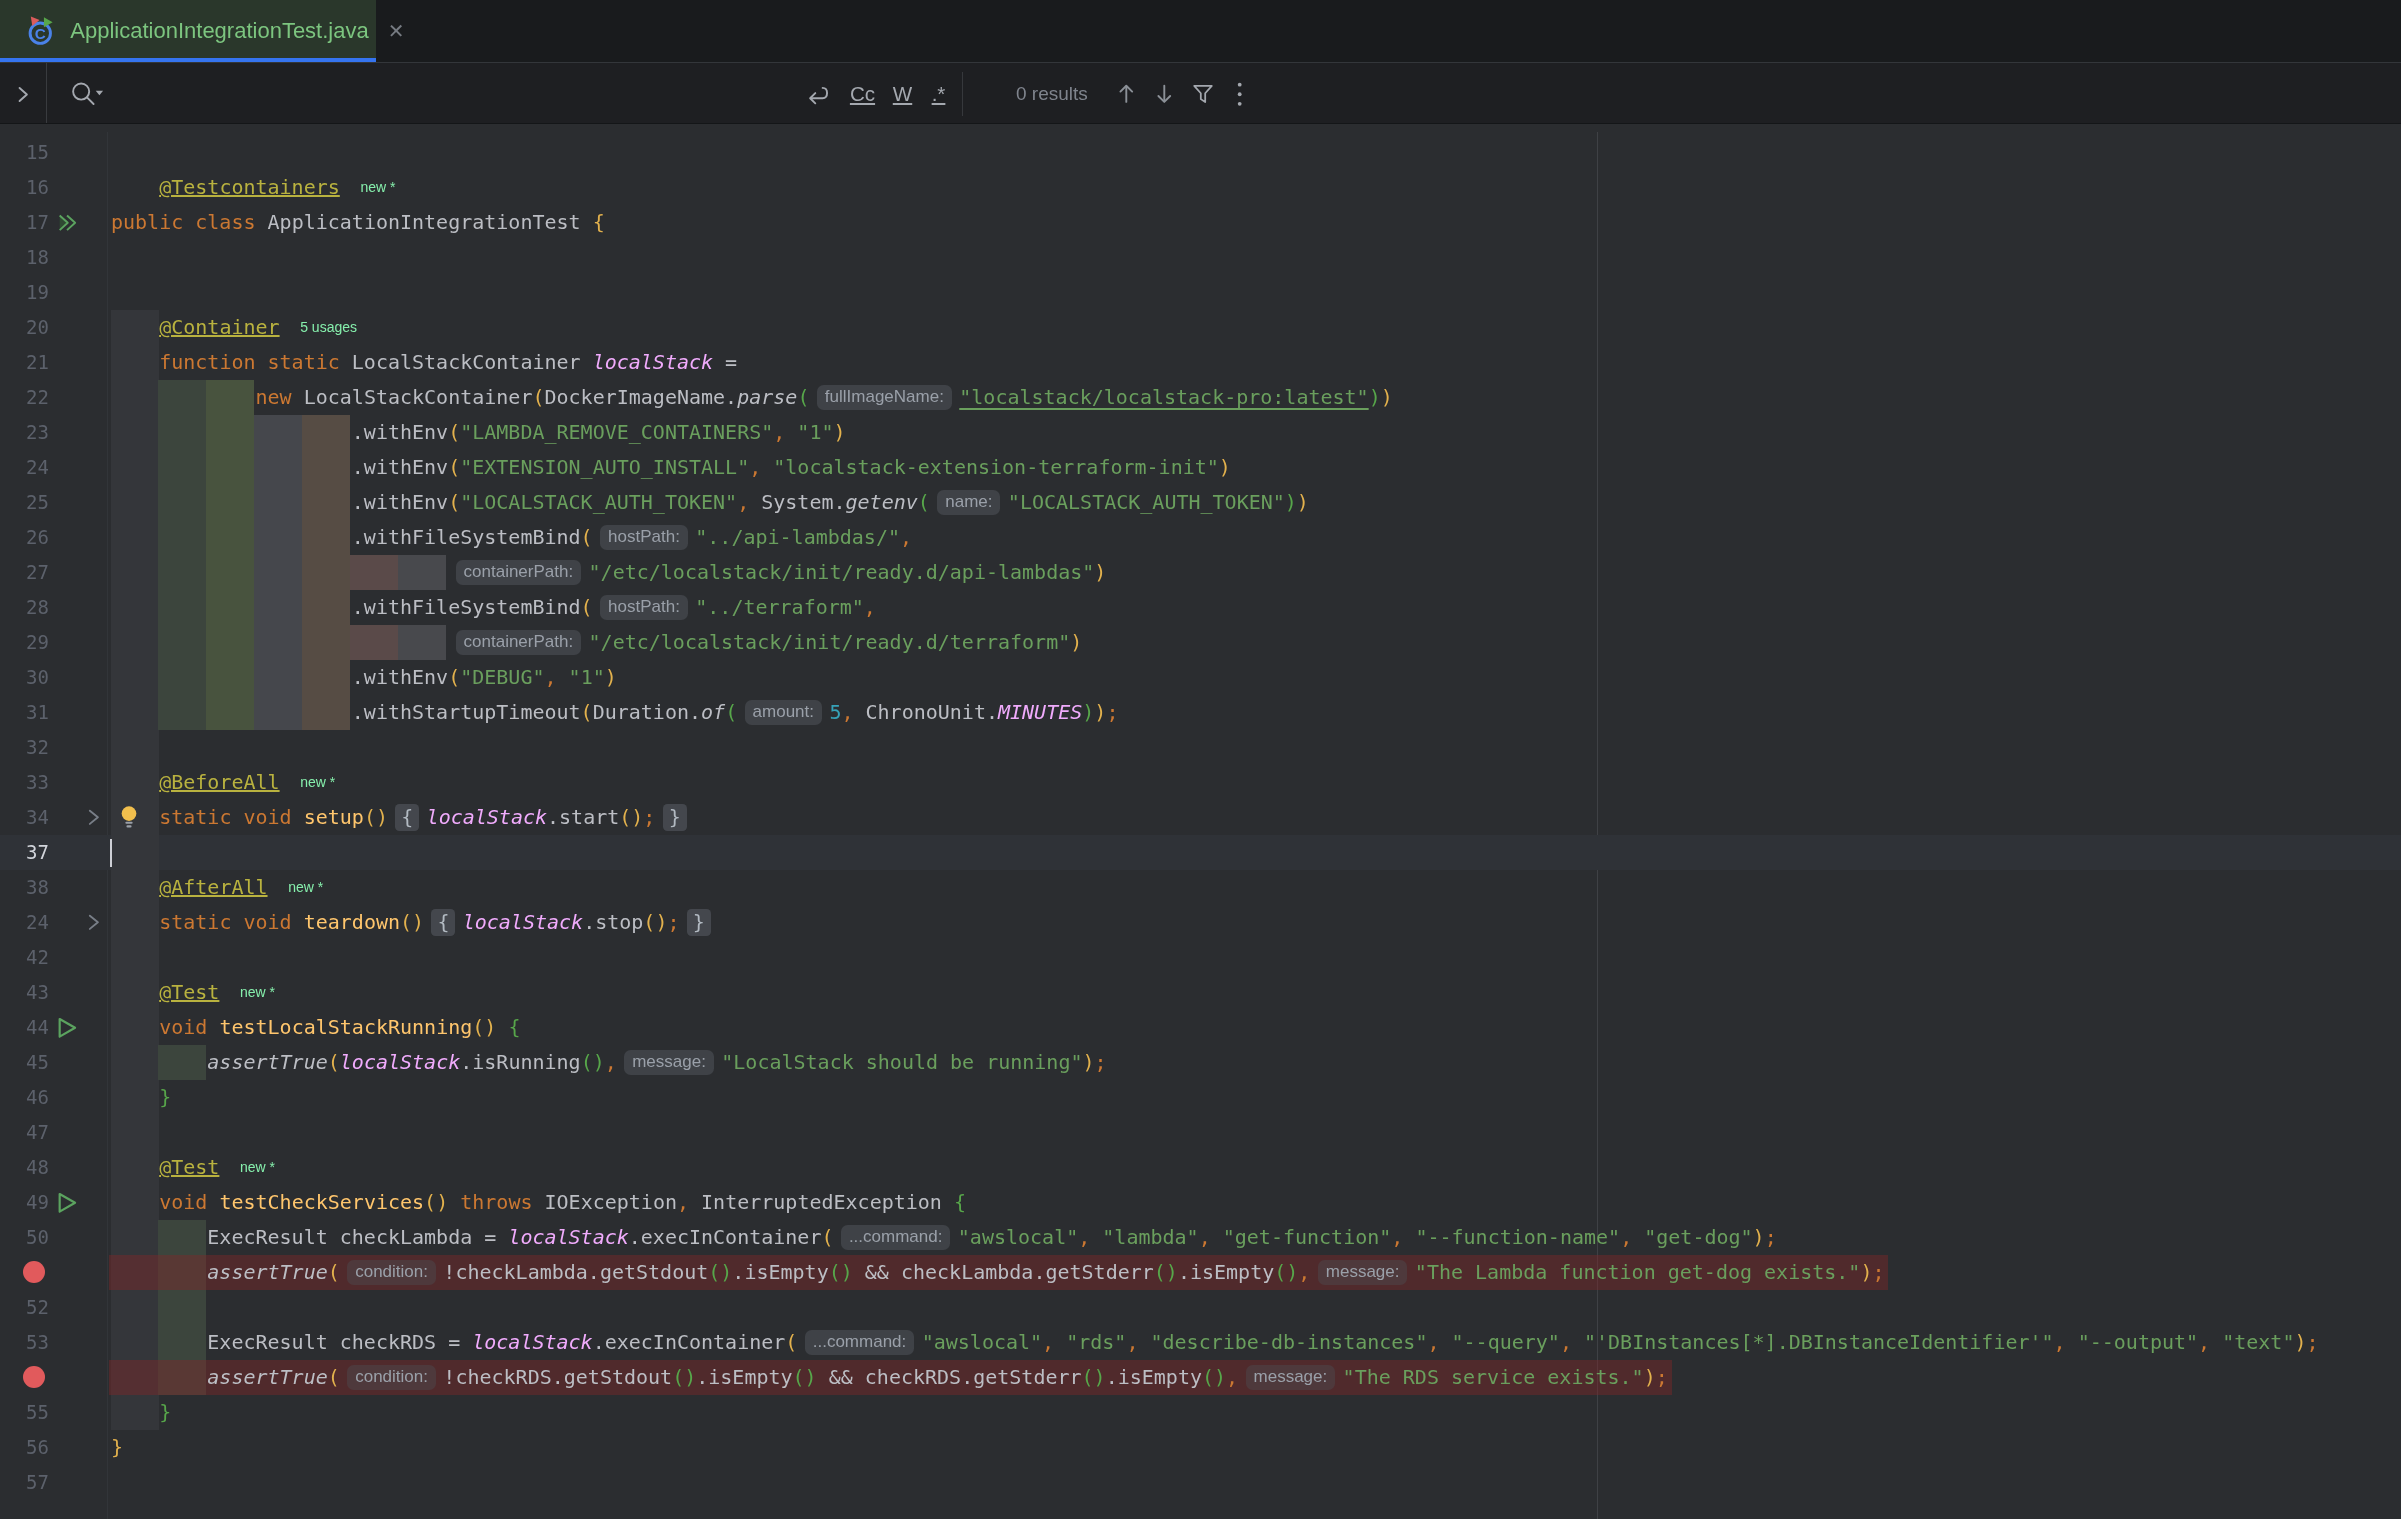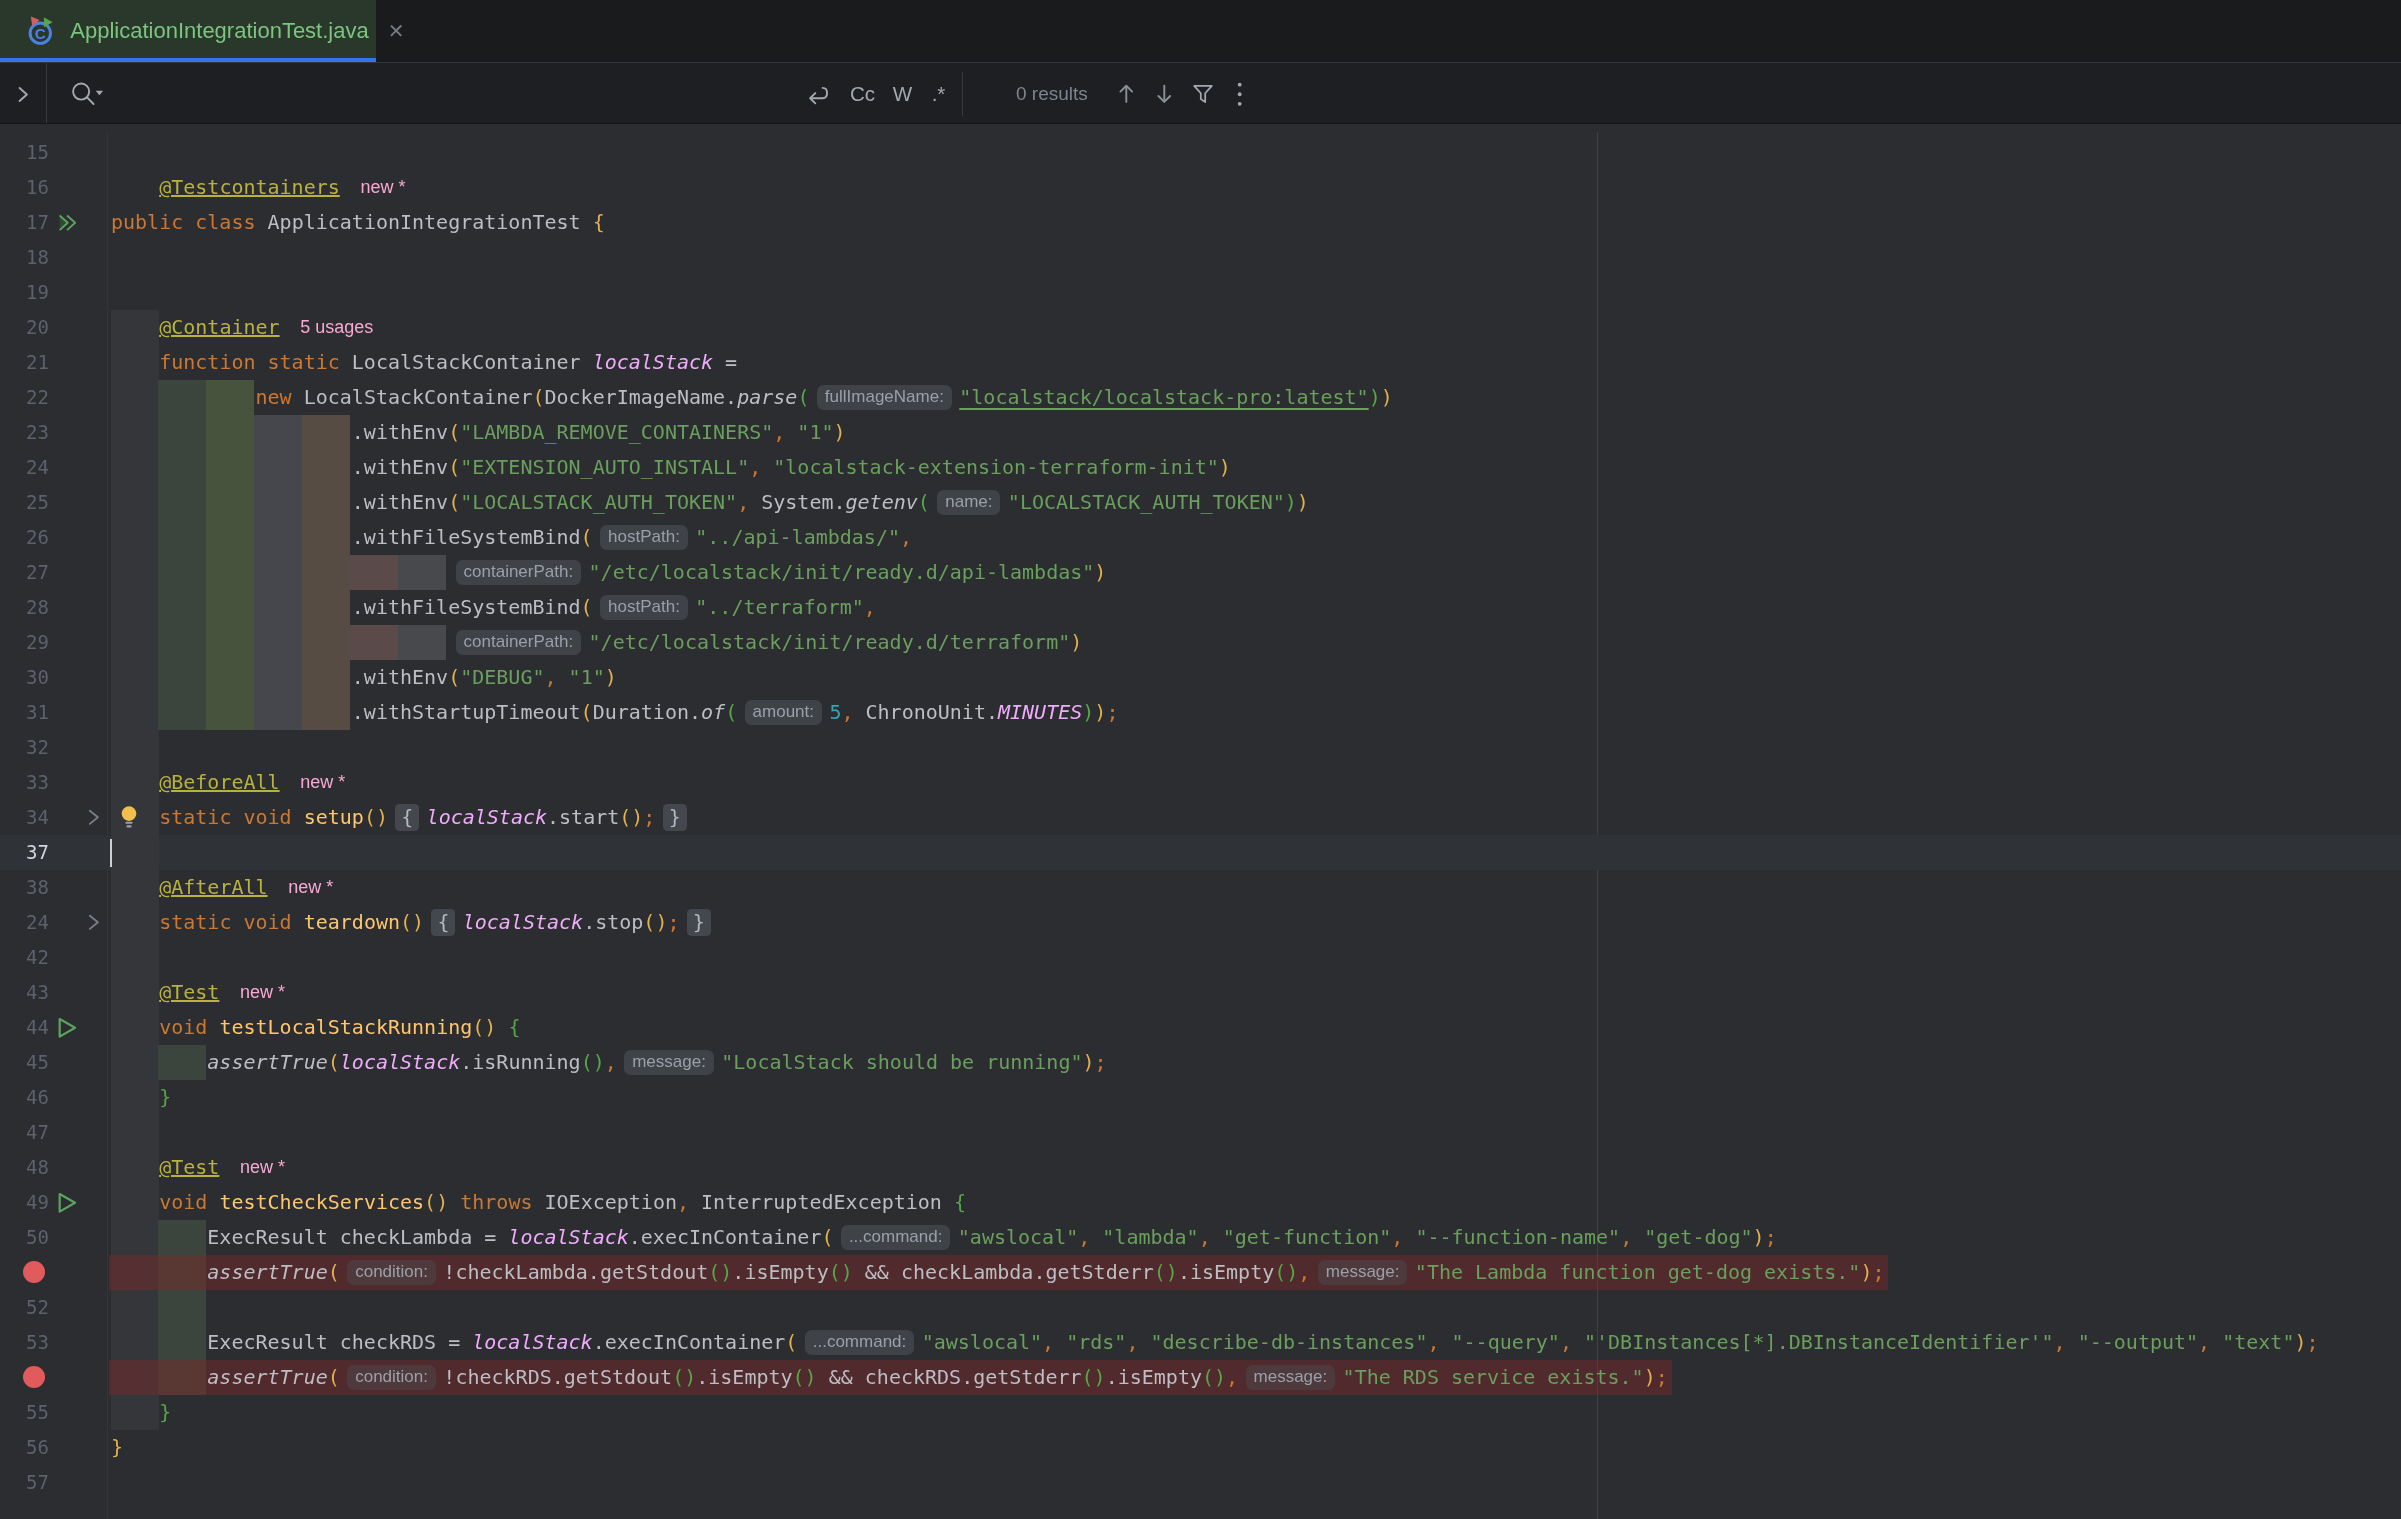--- a/index.html
+++ b/index.html
@@ -10,21 +10,21 @@
   .tab-bar{position:absolute;left:0;top:0;width:2401px;height:62px;background:#191b1d;}
   .tab{position:absolute;left:0;top:0;width:376px;height:62px;background:#2a372b;
        display:flex;align-items:center;box-sizing:border-box;padding-left:25px;cursor:default;}
   .tab .blue-underline{position:absolute;left:0;bottom:0;width:100%;height:4.4px;background:#3574f0;}
   .tab-label{color:#7cc57f;font-size:22px;margin-left:13.3px;white-space:nowrap;}
   .tab-close{color:#767b82;font-size:20px;margin-left:19px;line-height:1;}
 
   .search-bar{position:absolute;left:0;top:62px;width:2401px;height:62px;background:#1e1f22;
               border-top:0.7px solid #33363a;border-bottom:0.7px solid #141618;box-sizing:border-box;}
   .sb-divider{position:absolute;top:0;bottom:0;width:0.7px;background:#393b3f;}
-  .sb-icon{position:absolute;display:flex;align-items:center;justify-content:center;color:#a4a8af;}
+  .sb-icon{position:absolute;display:flex;align-items:center;justify-content:center;color:#a4a8af;text-decoration:underline;}
   .sb-text{color:#a4a8af;font-size:20.6px;}
   .sb-results{position:absolute;left:1016px;top:0;height:62px;display:flex;align-items:center;
               color:#7f848d;font-size:19px;}
   .sb-mid-div{position:absolute;left:962px;top:8.8px;height:44px;width:0.7px;background:#36383c;}
   .search-input{position:absolute;left:118px;top:10.3px;width:649px;height:41px;background:transparent;
                 border:none;outline:none;color:#d6d9de;font-size:20.6px;font-family:"DejaVu Sans Mono",monospace;}
 
   
   .editor{position:absolute;left:0;top:132px;width:2401px;height:1396px;background:#2b2d30;}
   .gutter-border{position:absolute;left:107px;top:0;bottom:0;width:0.7px;background:#323539;}
@@ -58,21 +58,21 @@
   .tok-d{color:#bcbec4;}
   .tok-p{color:#cc7832;}
   .tok-y{color:#e2b14d;}
   .tok-g{color:#57a64a;}
   .tok-i{color:#bcbec4;font-style:italic;}
   .chip{background:#3f4247;color:#9aa0a9;font-family:"Liberation Sans",sans-serif;font-size:17px;
         border-radius:6.6px;padding:2.2px 8px;margin:0 7.4px;white-space:nowrap;}
   .bp .chip{background:#4e393c;}
   .fold-chip{background:#44474d;color:#b2bac2;font-family:"DejaVu Sans Mono",monospace;font-size:20px;
              border-radius:4.4px;padding:1.5px 5.9px;margin:0 7.4px;}
-  .vision{color:#f9a8d4;font-family:"Liberation Sans",sans-serif;font-size:18px;margin-left:20.6px;white-space:nowrap;}
+  .vision{color:#86efac;font-family:"Liberation Sans",sans-serif;font-size:14px;margin-left:20.6px;white-space:nowrap;}
   svg{display:block;}
 </style>
 </head>
 <body>
 
 <div class="tab-bar">
   <div class="tab">
     <span>
       <svg width="32" height="32" viewBox="0 0 44 44">
         <circle cx="21" cy="25" r="14" fill="none" stroke="#4a82e8" stroke-width="4"></circle>

